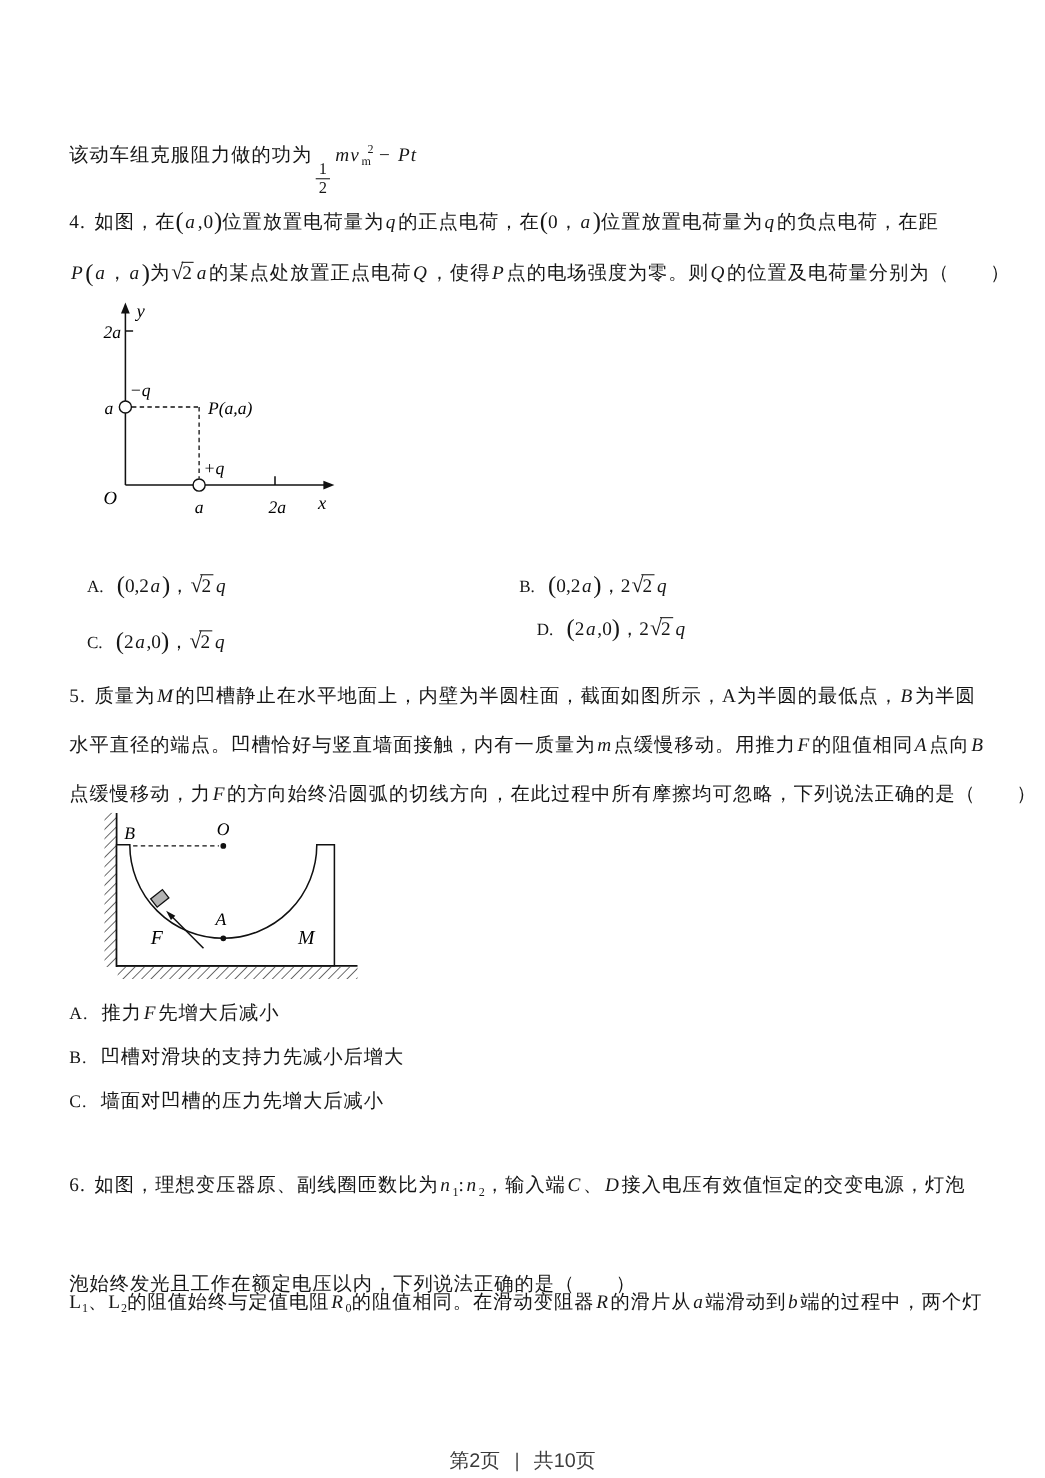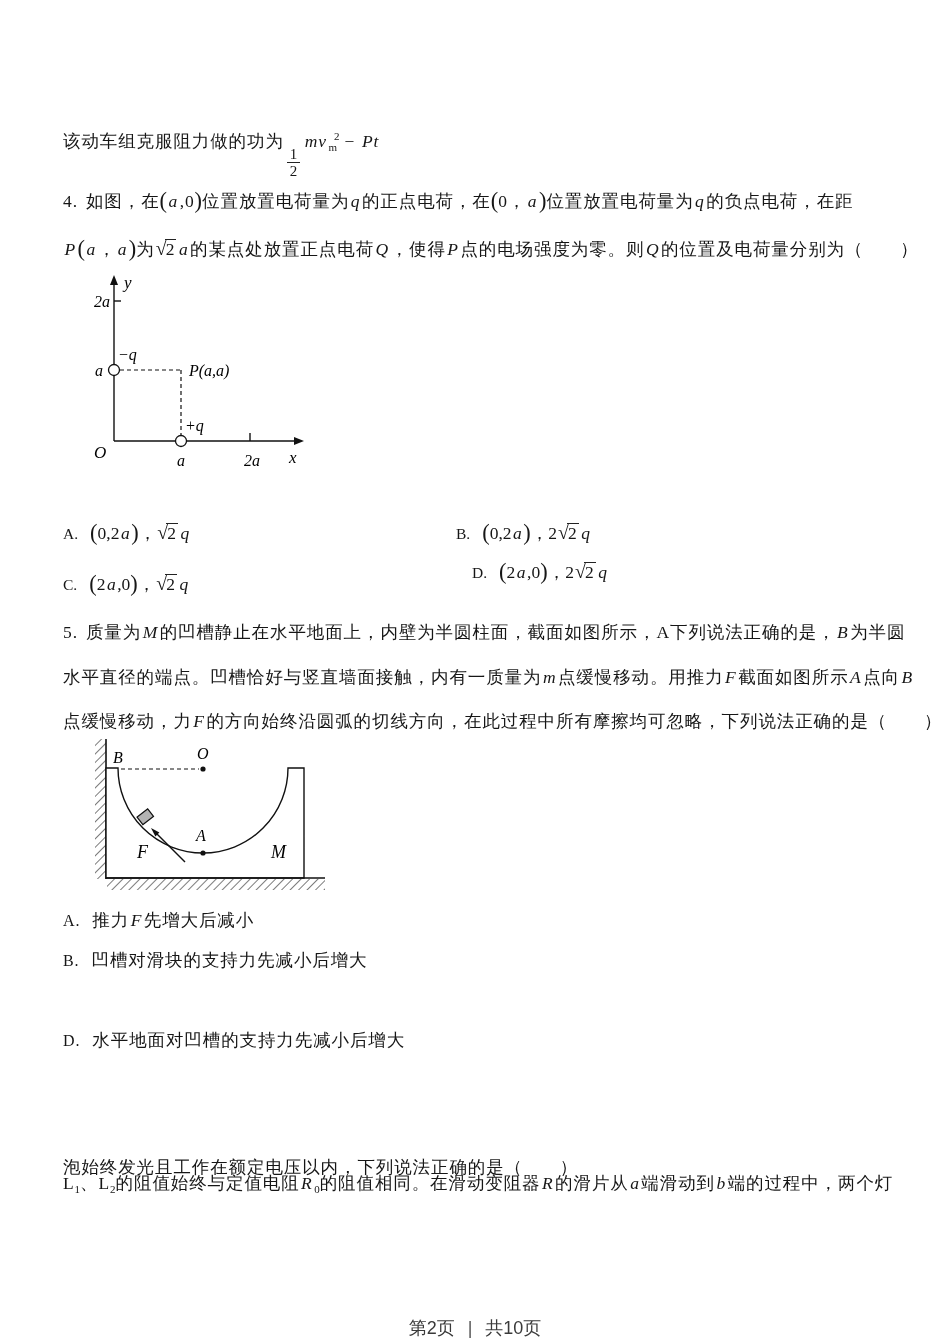--- a/index.html
+++ b/index.html
@@ -13,21 +13,21 @@
   sup.sp{font-size:11px;vertical-align:7px;font-style:normal;margin-left:-3px;letter-spacing:0;}
   .bp{font-size:1.28em;vertical-align:-1px;letter-spacing:0;}
   .frac{display:inline-flex;flex-direction:column;align-items:center;vertical-align:-12px;
         line-height:1.08;font-size:15px;margin:0 3px;letter-spacing:0;}
   .fnum{border-bottom:1.4px solid #222;padding:0 3px;}
   .fden{padding:0 3px;}
   .op{padding:0 5px;}
   .sqrt{white-space:nowrap;margin:0 1px;letter-spacing:0;}
   .sqsign{font-size:20px;}
   .sqrad{border-top:1.6px solid #222;padding:0 2px 0 1px;margin-left:-2px;display:inline-block;line-height:1.1;}
-  .optcell{position:absolute;font-size:17.5px;white-space:nowrap;line-height:30px;}
+  .optcell{position:absolute;font-size:17.5px;white-space:nowrap;line-height:30px;margin-left:16px;}
   .optcell .lbl{font-size:15.5px;margin-right:12px;}
   .opt5 .lbl{font-size:16px;margin-right:12px;}
   .figure{position:absolute;}
   .footer{position:absolute;top:1316px;left:0;width:950px;text-align:center;
           font-family:"Liberation Sans","DejaVu Sans",sans-serif;font-size:18px;color:#3a3a3a;}
   .footer .sep{margin:0 13px;color:#555;}
   svg text{font-family:"Liberation Serif","DejaVu Serif",serif;}
   svg .it{font-style:italic;}
 </style>
 </head>
@@ -79,24 +79,24 @@
     <span class="lbl">B.</span><span class="bp">(</span><span>0,2</span><span class="var">a</span><span></span><span class="bp">)</span><span>，</span><span>2</span><span class="sqrt"><span class="sqsign">√</span><span class="sqrad">2</span></span><span class="var">q</span>
   </div>
   <div class="optcell" style="top:568px;left:63px">
     <span class="lbl">C.</span><span class="bp">(</span><span>2</span><span class="var">a</span><span>,0</span><span class="bp">)</span><span>，</span><span></span><span class="sqrt"><span class="sqsign">√</span><span class="sqrad">2</span></span><span class="var">q</span>
   </div>
   <div class="optcell" style="top:556px;left:472px">
     <span class="lbl">D.</span><span class="bp">(</span><span>2</span><span class="var">a</span><span>,0</span><span class="bp">)</span><span>，</span><span>2</span><span class="sqrt"><span class="sqsign">√</span><span class="sqrad">2</span></span><span class="var">q</span>
   </div>
 
   <div class="line" style="top:617px">
-    <span class="lbl">5.</span><span>质量为</span><span class="var">M</span><span>的凹槽静止在水平地面上，内壁为半圆柱面，截面如图所示，</span><span class="rm">A</span><span>下列说法正确的是，</span><span class="var">B</span><span>为半圆</span>
+    <span class="lbl">5.</span><span>质量为</span><span class="var">M</span><span>的凹槽静止在水平地面上，内壁为半圆柱面，截面如图所示，</span><span class="rm">A</span><span>为半圆的最低点，</span><span class="var">B</span><span>为半圆</span>
   </div>
   <div class="line" style="top:662px">
-    <span>水平直径的端点。凹槽恰好与竖直墙面接触，内有一质量为</span><span class="var">m</span><span>点缓慢移动。用推力</span><span class="var">F</span><span>截面如图所示</span><span class="var">A</span><span>点向</span><span class="var">B</span>
+    <span>水平直径的端点。凹槽恰好与竖直墙面接触，内有一质量为</span><span class="var">m</span><span>点缓慢移动。用推力</span><span class="var">F</span><span>的阻值相同</span><span class="var">A</span><span>点向</span><span class="var">B</span>
   </div>
   <div class="line" style="top:706px">
     <span>点缓慢移动，力</span><span class="var">F</span><span>的方向始终沿圆弧的切线方向，在此过程中所有摩擦均可忽略，下列说法正确的是（　　）</span>
   </div>
 
   <svg class="figure" style="top:733px;left:73px" width="270" height="165" viewBox="0 0 270 165">
     <defs>
       <pattern id="hatch5" patternUnits="userSpaceOnUse" width="6" height="6" patternTransform="rotate(45)">
         <line x1="0" y1="0" x2="0" y2="6" stroke="#222" stroke-width="1.2"></line>
       </pattern>
@@ -118,24 +118,27 @@
     <text class="it" x="64" y="125" font-size="18">F</text>
     <text class="it" x="198" y="125" font-size="18">M</text>
   </svg>
 
   <div class="line opt5" style="top:905px">
     <span class="lbl">A.</span><span>推力</span><span class="var">F</span><span>先增大后减小</span>
   </div>
   <div class="line opt5" style="top:945px">
     <span class="lbl">B.</span><span>凹槽对滑块的支持力先减小后增大</span>
   </div>
-  <div class="line opt5" style="top:1025px">
-    <span class="lbl">D.</span><span>水平地面对凹槽的支持力先减小后增大</span>
+  <div class="line opt5" style="top:985px">
+    <span class="lbl">C.</span><span>墙面对凹槽的压力先增大后减小</span>
   </div>
 
+  <div class="line" style="top:1062px">
+    <span class="lbl">6.</span><span>如图，理想变压器原、副线圈匝数比为</span><span class="var">n</span><sub class="sb">1</sub><span>:</span><span class="var">n</span><sub class="sb">2</sub><span>，输入端</span><span class="var">C</span><span>、</span><span class="var">D</span><span>接入电压有效值恒定的交变电源，灯泡</span>
+  </div>
   <div class="line" style="top:1168px">
     <span class="rm">L</span><sub class="sb">1</sub><span>、</span><span class="rm">L</span><sub class="sb">2</sub><span>的阻值始终与定值电阻</span><span class="var">R</span><sub class="sb">0</sub><span>的阻值相同。在滑动变阻器</span><span class="var">R</span><span>的滑片从</span><span class="var">a</span><span>端滑动到</span><span class="var">b</span><span>端的过程中，两个灯</span>
   </div>
   <div class="line" style="top:1152px">
     <span>泡始终发光且工作在额定电压以内，下列说法正确的是（　　）</span>
   </div>
 
   <div class="footer">
     <span>第2页</span><span class="sep">|</span><span>共10页</span>
   </div>

